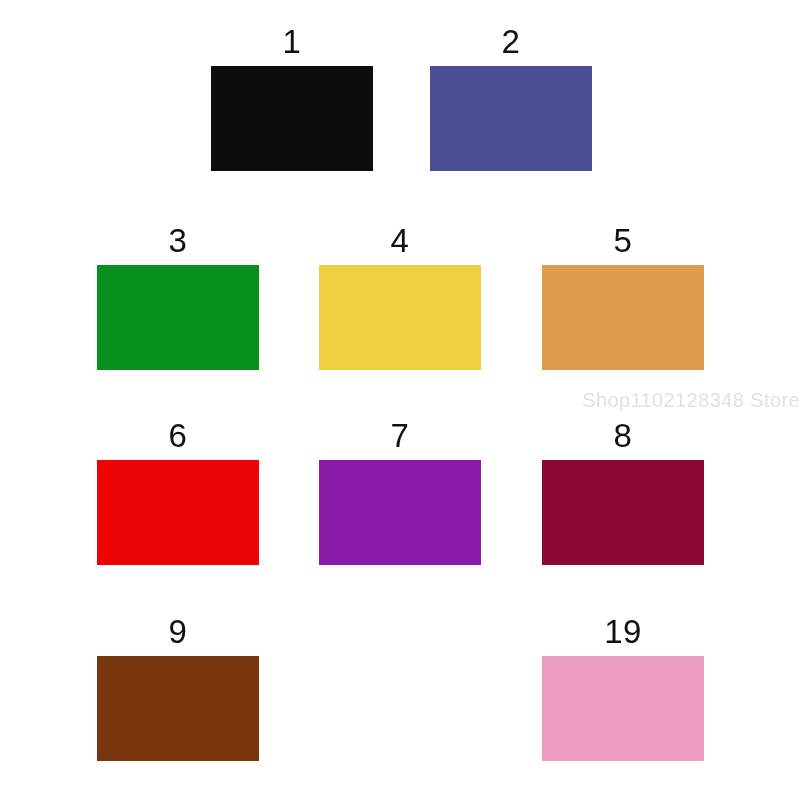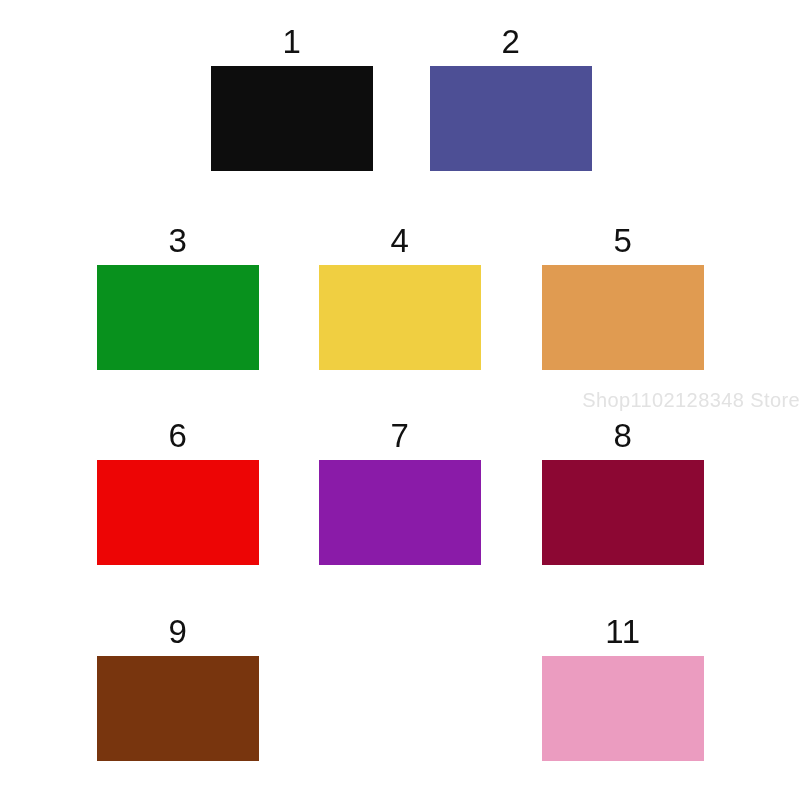--- a/index.html
+++ b/index.html
@@ -124,17 +124,17 @@
     <div class="swatch-chip" style="background-color: rgb(140, 7, 51);"></div>
   </div>
 
   <div class="swatch-cell row4 c1">
     <div class="swatch-label">9</div>
     <div class="swatch-chip" style="background-color: rgb(120, 53, 14);"></div>
   </div>
 
 
   <div class="swatch-cell row4 c3">
-    <div class="swatch-label">11</div>
+    <div class="swatch-label">19</div>
     <div class="swatch-chip" style="background-color: rgb(235, 156, 192);"></div>
   </div>
 
 </div>
 
 </body></html>

